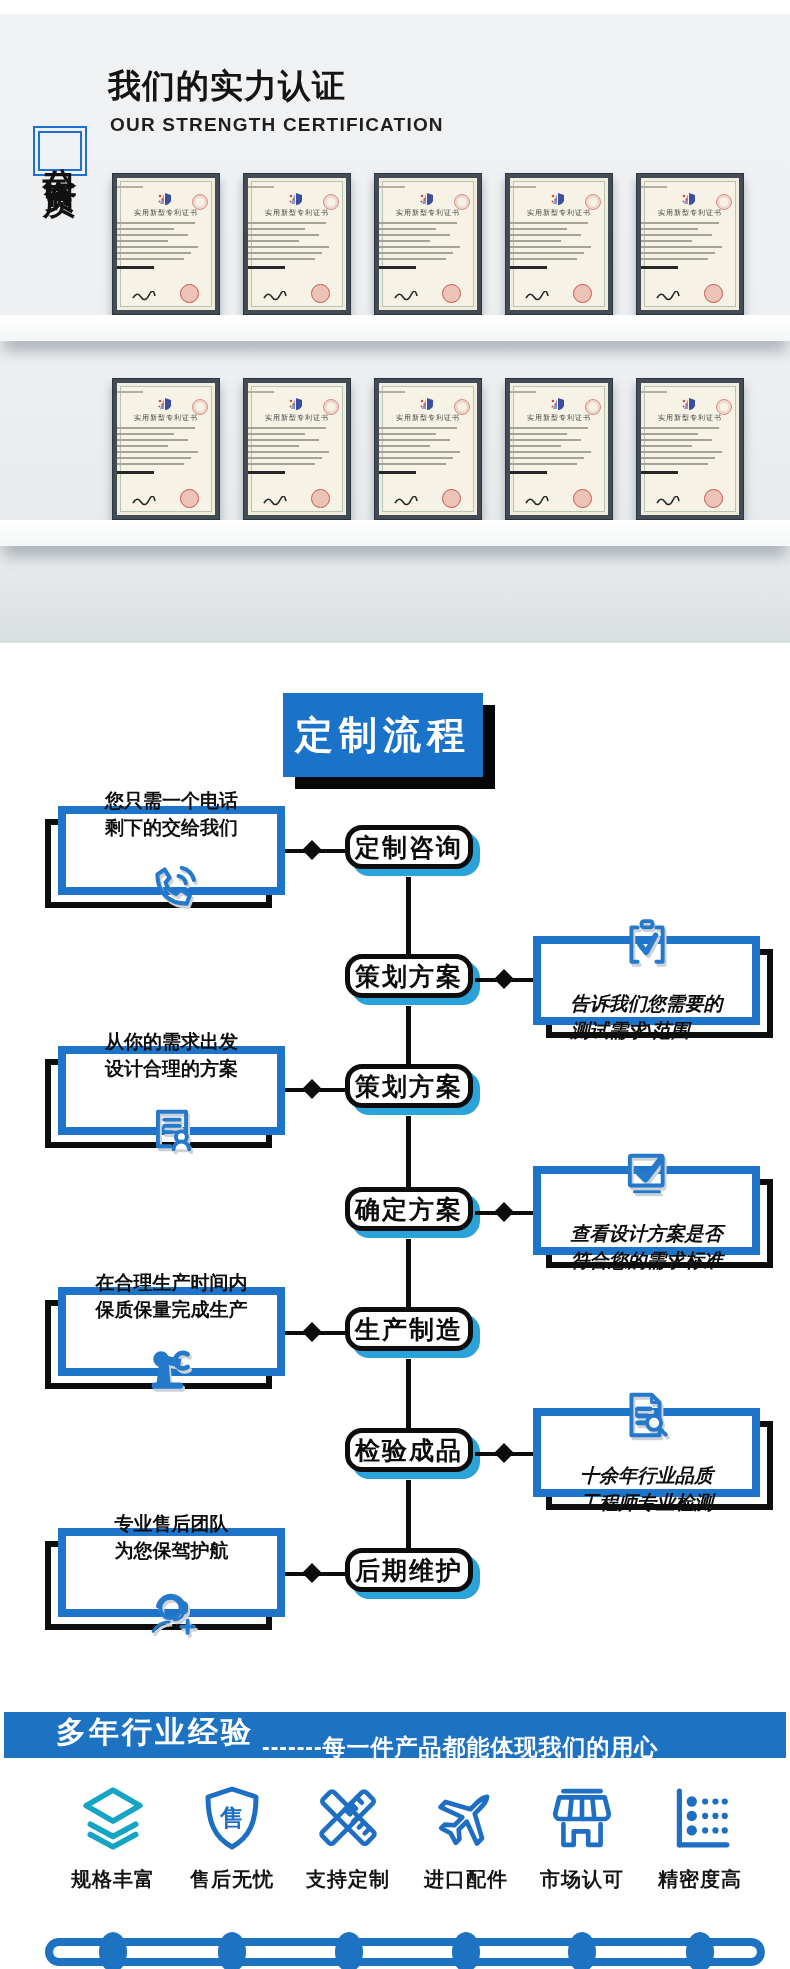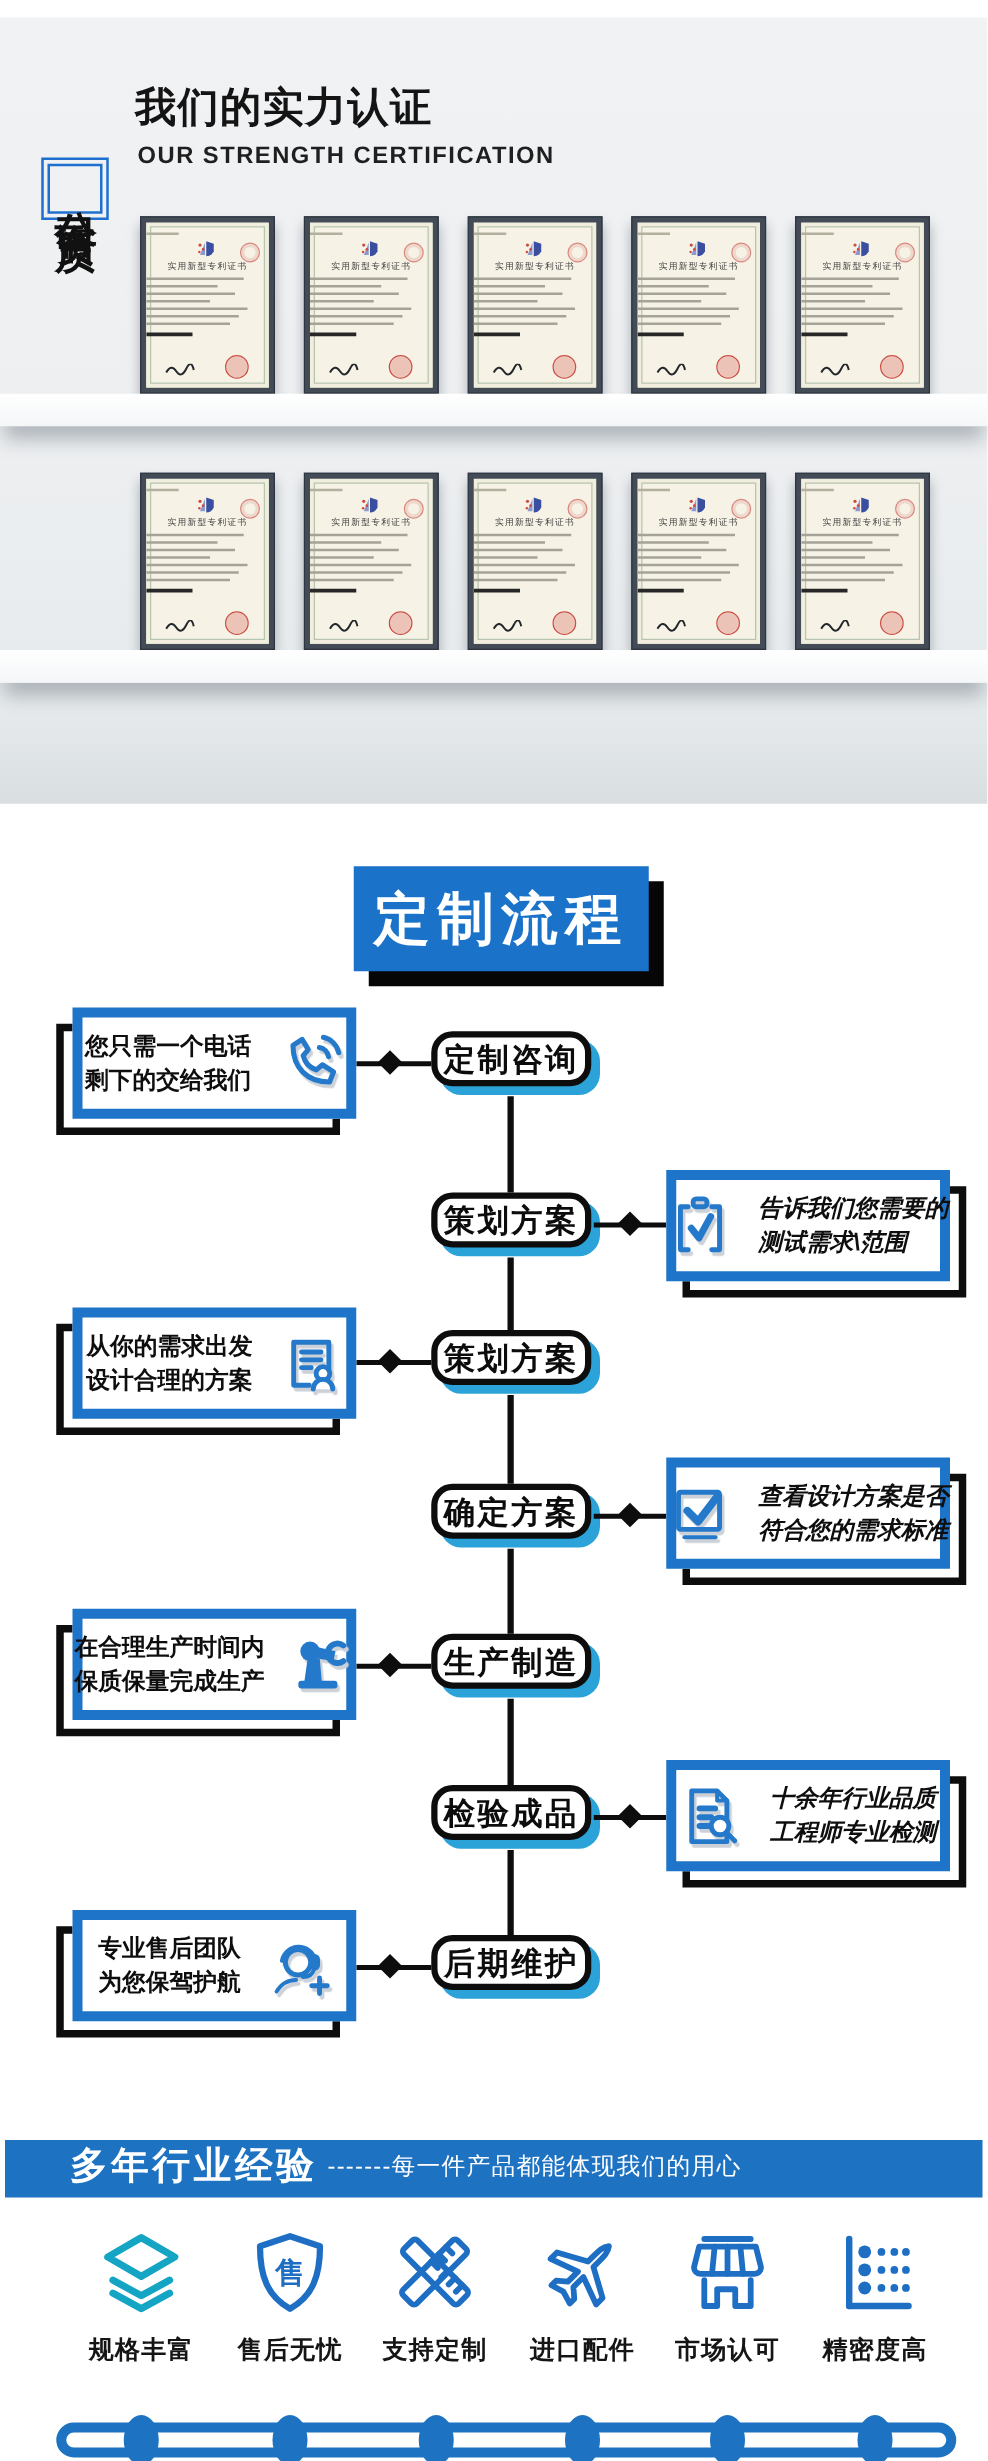--- a/index.html
+++ b/index.html
@@ -40,48 +40,48 @@
   .cert-lines i:nth-child(7){width:68%;}
   .cert-redact{width:38%;height:3px;background:#272727;margin-top:6px;}
   .cert-sign{position:absolute;left:14px;bottom:9px;}
   .cert-stamp-bottom{position:absolute;right:16px;bottom:7px;width:17px;height:17px;border-radius:50%;
         border:1.5px solid #cc4f46;background:radial-gradient(circle,rgba(214,84,74,.30) 0 60%,rgba(214,84,74,.12) 100%);}
   .shelf{position:absolute;left:0;width:790px;height:26px;background:linear-gradient(180deg,#ffffff,#f4f6f7);
         box-shadow:0 13px 15px -3px rgba(92,102,112,.45);}
   .shelf.s1{top:315px;} .shelf.s2{top:520px;}
 
   
-  .proc-title{position:absolute;left:283px;top:693px;width:236px;height:84px;background:#1b73c9;
+  .proc-title{position:absolute;left:283px;top:693px;width:200px;height:84px;background:#1b73c9;
         box-shadow:12px 12px 0 #060606;display:flex;align-items:center;justify-content:center;
-        color:#fff;font-size:45px;font-weight:bold;letter-spacing:6px;}
+        color:#fff;font-size:38px;font-weight:bold;letter-spacing:6px;}
   .node{position:absolute;left:345px;width:128px;height:44px;box-sizing:border-box;background:#fff;
         border:5px solid #0d0d0d;border-radius:17px;box-shadow:7px 7px 0 #2ba2d8;
         display:flex;align-items:center;justify-content:center;
         font-size:25px;font-weight:bold;color:#0c0c0c;letter-spacing:2px;}
   .v-link{position:absolute;left:406px;width:5px;background:#0d0d0d;}
   .h-link{position:absolute;height:4px;background:#0d0d0d;}
   .h-link .diamond{position:absolute;top:-6px;width:14px;height:14px;background:#0d0d0d;transform:rotate(45deg);}
   .h-link.lft{left:285px;width:60px;} .h-link.lft .diamond{left:20px;}
   .h-link.rgt{left:475px;width:58px;} .h-link.rgt .diamond{left:22px;}
 
   .info-box{position:absolute;width:227px;height:89px;}
   .info-box.left{left:58px;} .info-box.right{left:533px;font-style:italic;}
   .info-box .black-frame{position:absolute;width:227px;height:89px;box-sizing:border-box;border:6px solid #0d0d0d;}
   .info-box.left  .black-frame{left:-13px;top:13px;}
   .info-box.right .black-frame{left:13px;top:13px;}
   .info-box .box-inner{position:absolute;left:0;top:0;width:227px;height:89px;box-sizing:border-box;
-        background:#fff;border:8px solid #1e74c8;display:flex;align-items:center;justify-content:center;gap:22px;}
+        background:#fff;border:8px solid #1e74c8;display:flex;align-items:center;justify-content:center;gap:22px;flex-direction:column;}
   .box-text{font-size:19px;font-weight:bold;color:#0e0e0e;line-height:27px;white-space:nowrap;}
   .box-icon{flex:0 0 auto;filter:drop-shadow(2px 3px 0 #ccd1d8);}
 
   
   .exp-bar{position:absolute;left:4px;top:1712px;width:782px;height:46px;background:#1d72c2;
         display:flex;align-items:flex-start;padding-left:52px;box-sizing:border-box;}
   .exp-title{color:#fff;font-size:30px;font-weight:bold;letter-spacing:3px;}
-  .exp-sub{color:#fff;font-size:19px;font-weight:normal;margin-left:8px;margin-top:8px;letter-spacing:1px;}
+  .exp-sub{color:#fff;font-size:23px;font-weight:bold;margin-left:8px;margin-top:20px;letter-spacing:1px;}
   .feature{position:absolute;top:1782px;width:120px;text-align:center;}
   .feature .f-icon{height:72px;display:flex;align-items:center;justify-content:center;}
   .feature .f-label{margin-top:12px;font-size:20px;font-weight:bold;color:#151515;letter-spacing:1px;}
   .timeline{position:absolute;left:45px;top:1938px;width:720px;height:28px;box-sizing:border-box;
         border:8px solid #1d72c2;border-radius:16px;background:#fff;}
   .t-dot{position:absolute;top:1932px;width:28px;height:40px;border-radius:50%;background:#1d72c2;}
 </style>
 </head>
 <body>
 

